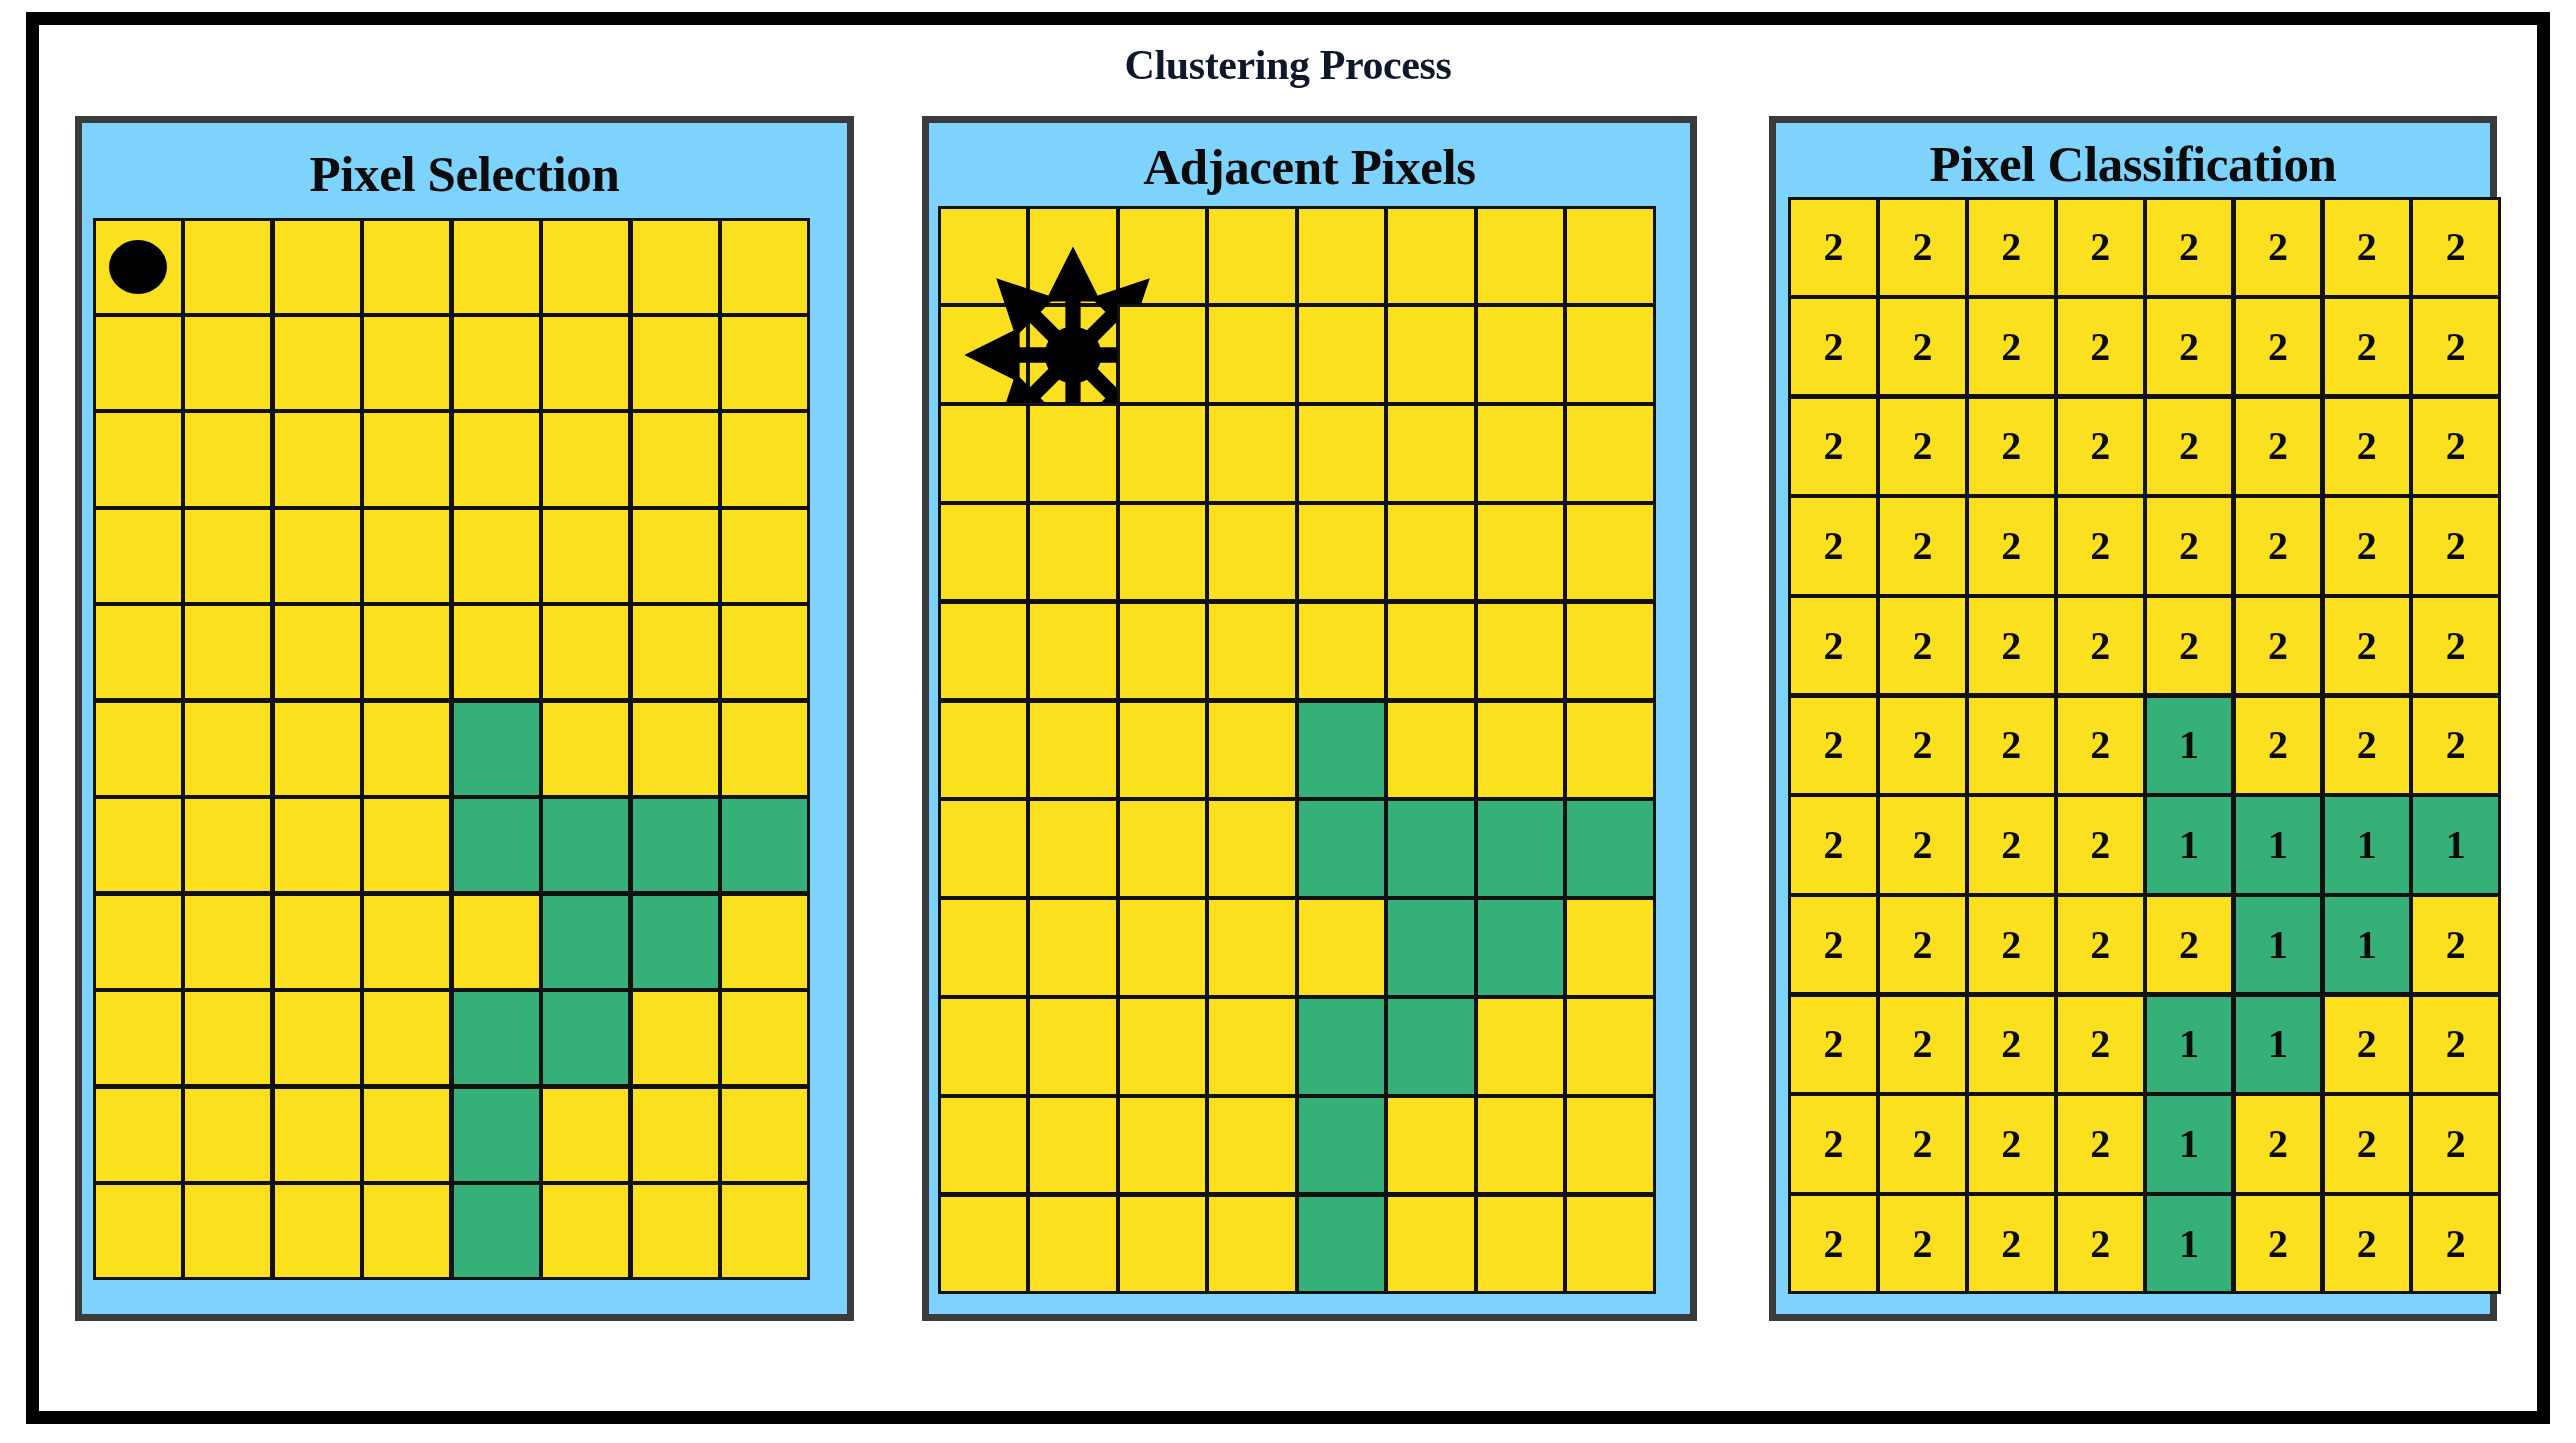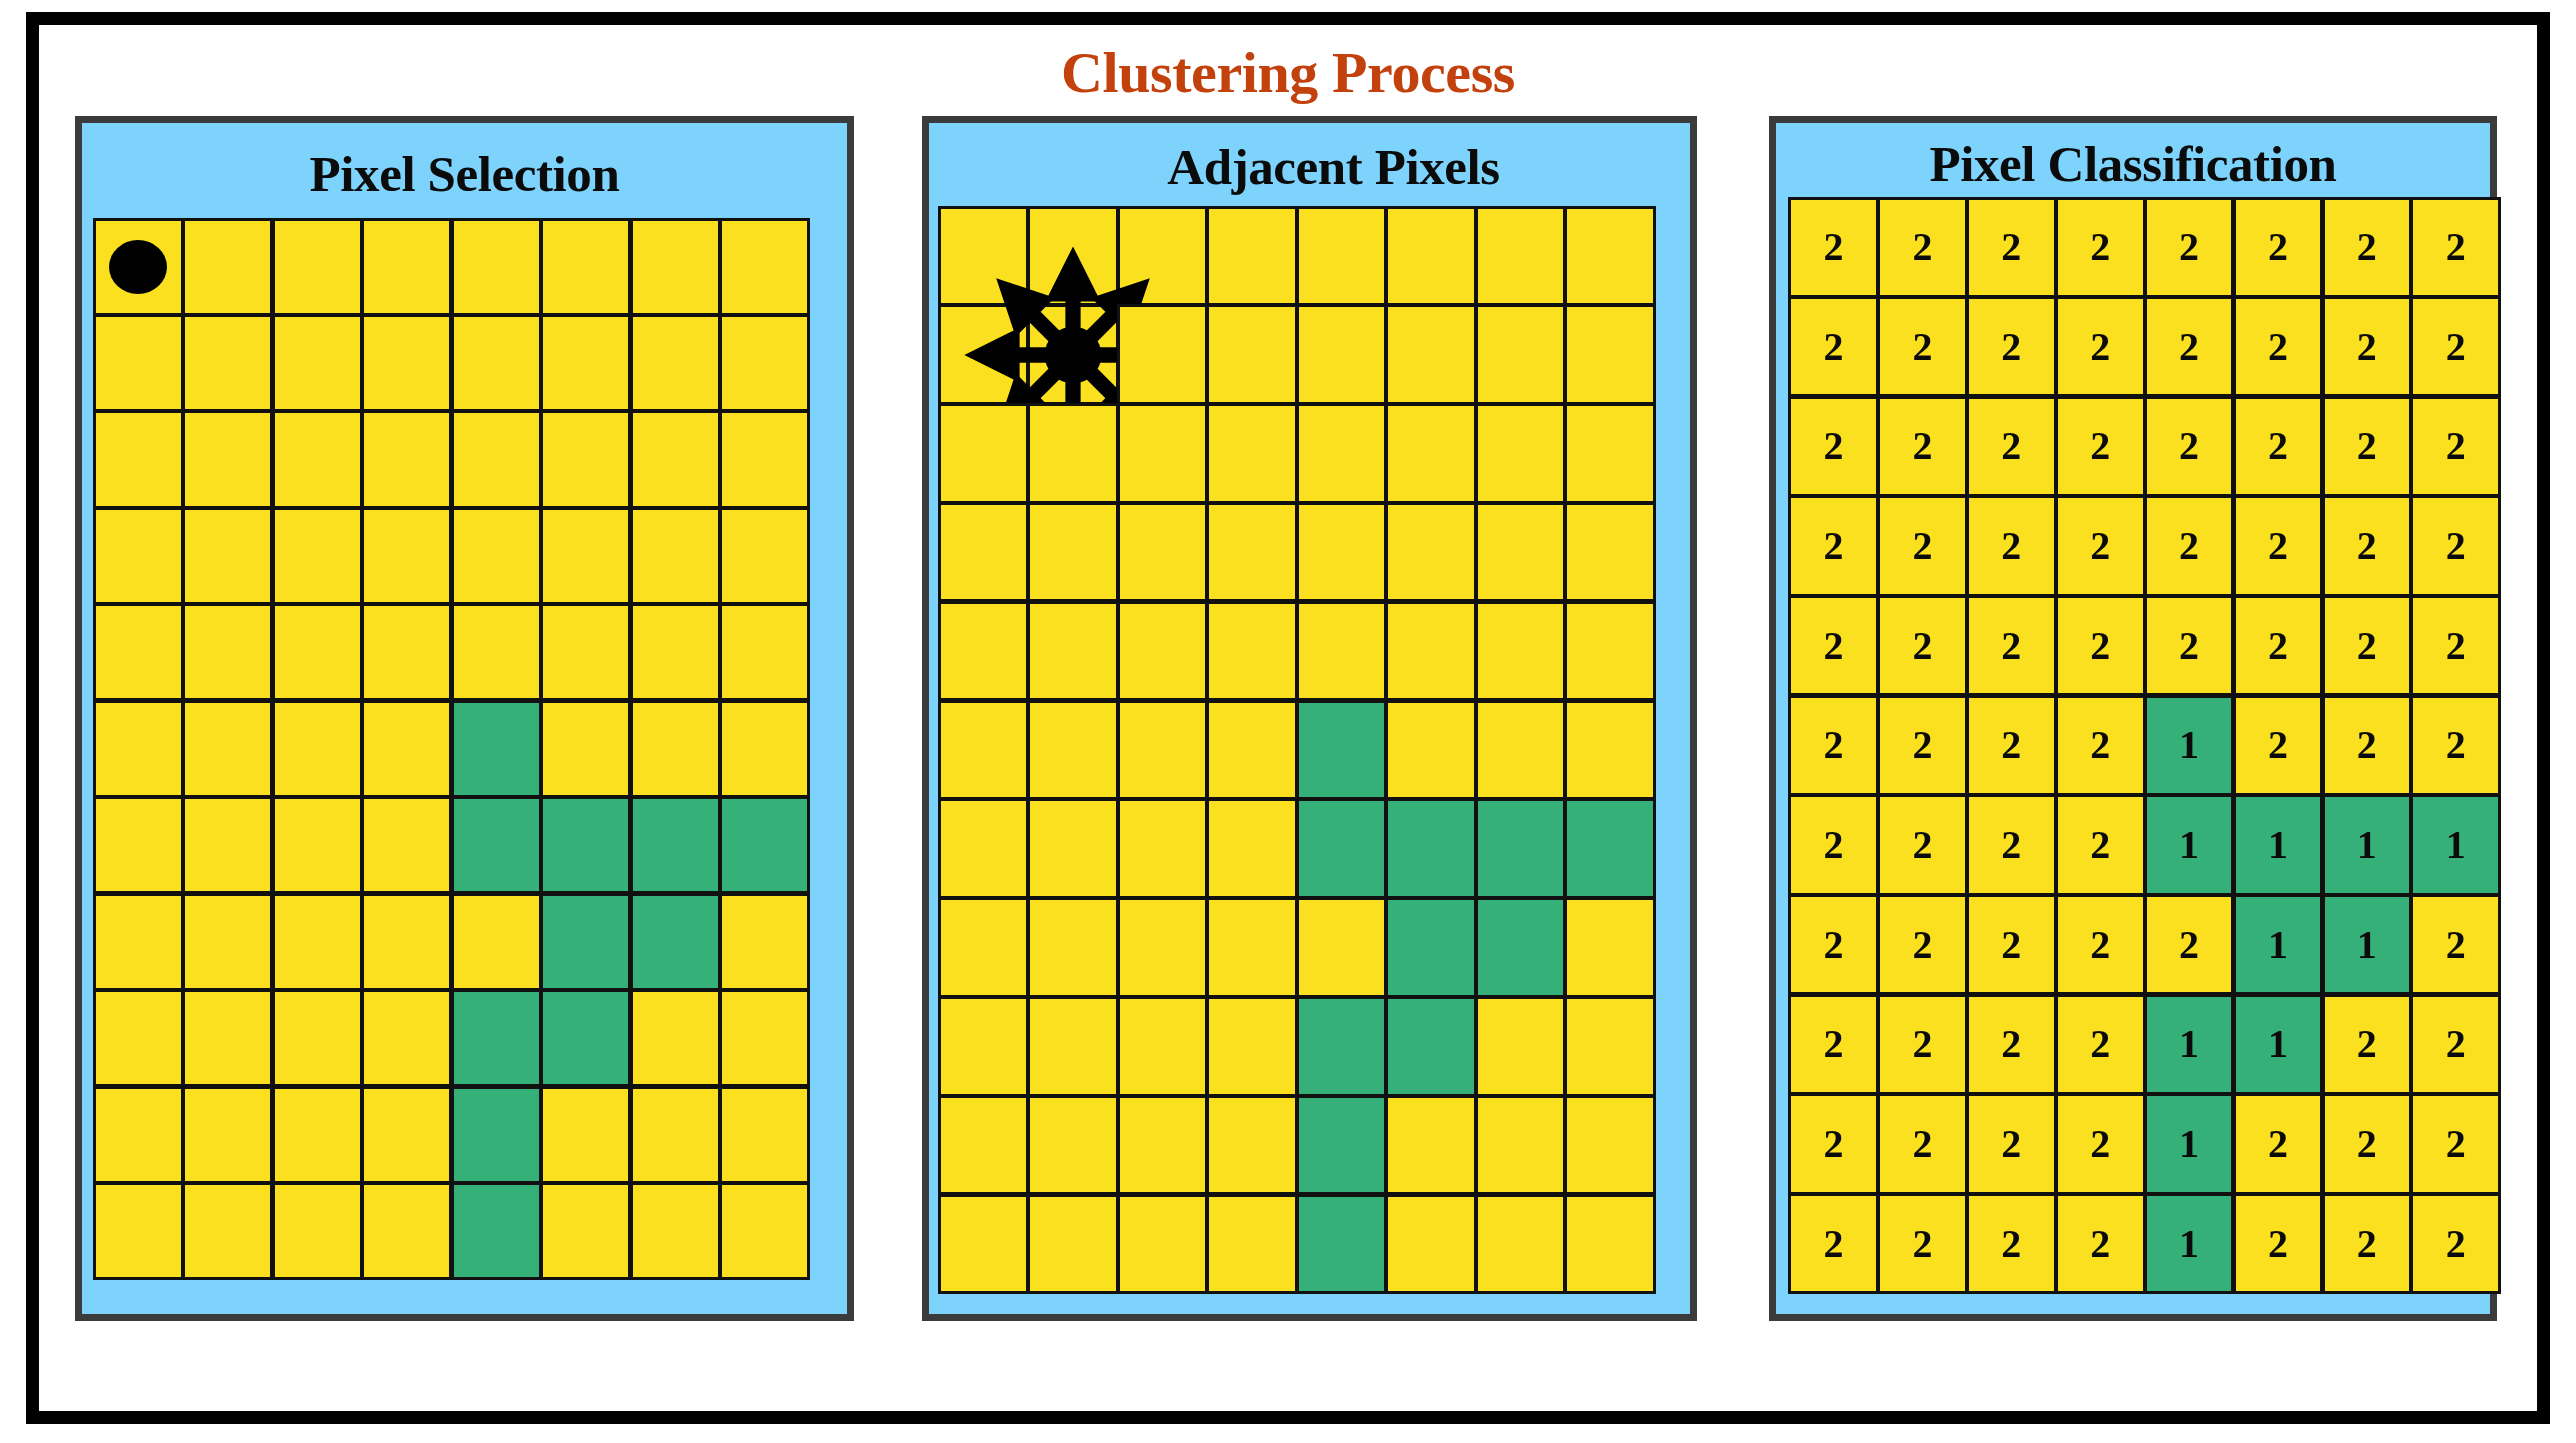--- a/index.html
+++ b/index.html
@@ -27,23 +27,23 @@
     background: #ffffff;
   }
 
   
   #figure-title {
     position: absolute;
     left: 0;
     top: 19px;
     width: 100%;
     text-align: center;
-    font-size: 58px;
+    font-size: 42px;
     font-weight: bold;
-    color: #c2410c;
+    color: #0f172a;
     letter-spacing: -0.4px;
     line-height: 1;
   }
 
   
   #panels {
     position: absolute;
     left: 0;
     top: 91px;
     width: 100%;
@@ -67,21 +67,21 @@
     left: 0;
     width: 100%;
     text-align: center;
     font-size: 51px;
     font-weight: bold;
     color: #0b0b0b;
     line-height: 1;
     letter-spacing: -0.4px;
   }
   #panel-pixel-selection .panel-title      { top: 26px; }
-  #panel-adjacent-pixels .panel-title      { top: 19px; padding-left: 24px; }
+  #panel-adjacent-pixels .panel-title      { top: 19px; }
   #panel-pixel-classification .panel-title { top: 15.7px; }
 
   
   .grid {
     position: absolute;
     display: grid;
     grid-template-columns: repeat(8, 1fr);
     grid-auto-rows: 1fr;
     background: #fbe01f;     
     box-sizing: border-box;

